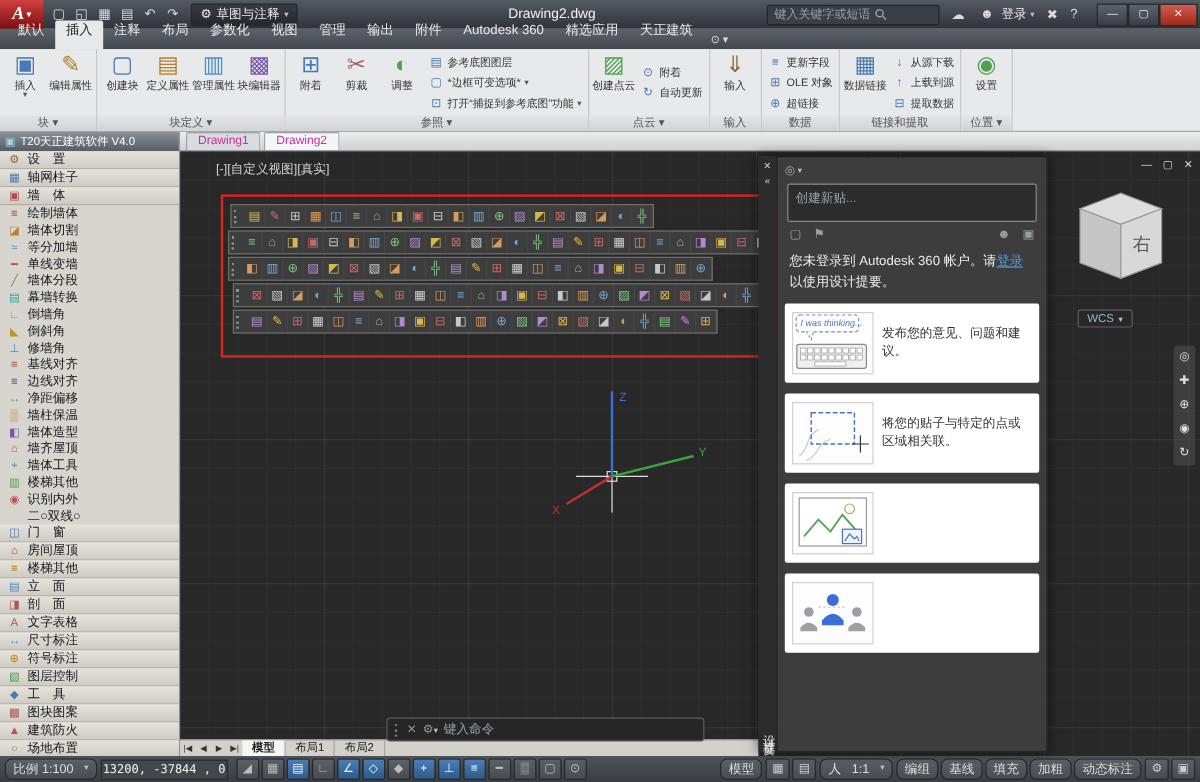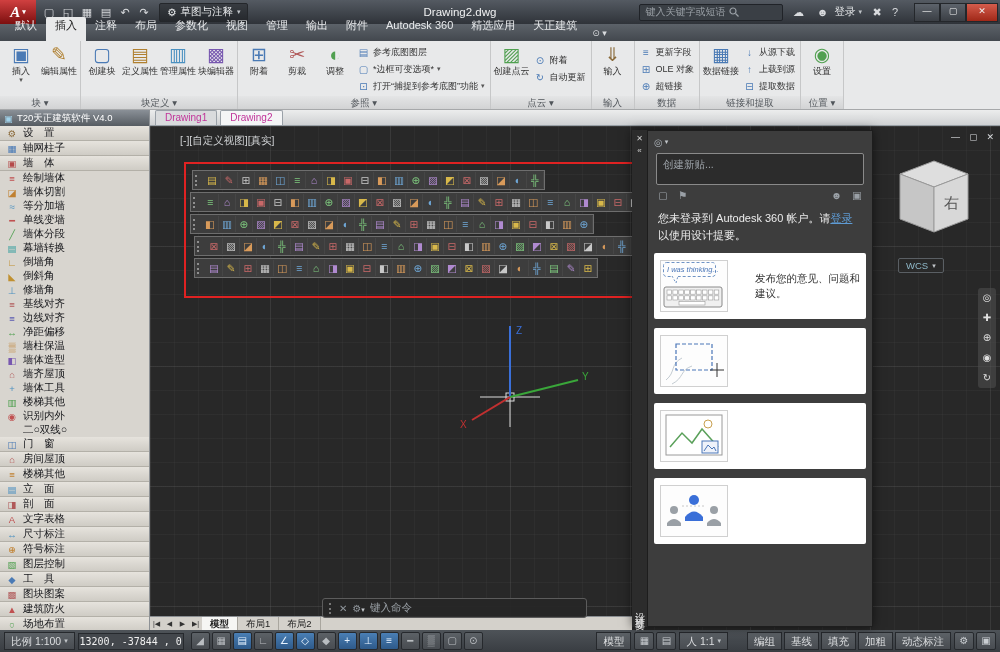--- a/index.html
+++ b/index.html
@@ -94,42 +94,42 @@
   #feed-top{height:18px;display:flex;align-items:center;gap:2px;padding:2px 6px 0 6px;color:#a8aeb4;font-size:10px;}
   #feed-input{margin:2px 8px 0 8px;height:22px;background:#2c2c2c;border:1px solid #8a8a8a;border-radius:2px;
     color:#9aa0a6;font-size:10.5px;padding:4px 6px;box-sizing:content-box;}
   #feed-iconsrow{display:flex;gap:10px;padding:4px 10px 2px 10px;color:#9aa0a6;font-size:10.5px;align-items:center;}
   #feed-iconsrow .spacer{margin-left:auto;}
   #feed-login{padding:7px 16px 9px 10px;color:#ececec;font-size:11px;line-height:1.55;}
   #feed-login a{color:#5e9bd4;}
   #feed-cards{padding:0 6px;display:flex;flex-direction:column;gap:9px;}
   .card{background:#fff;border-radius:2px;padding:6px;display:flex;gap:7px;align-items:center;min-height:54px;}
   .illus{width:66px;flex:none;display:flex;justify-content:center;border:1px solid #d0d0d0;background:#fdfdfd;}
-  .ctext{font-size:10.5px;color:#333;line-height:1.45;margin-left:20px;}
+  .ctext{font-size:10.5px;color:#333;line-height:1.45;}
   
   #viewcube{position:absolute;left:888px;top:148px;z-index:8;}
   #wcsbtn{position:absolute;left:898px;top:258px;z-index:8;border:1px solid #5a5f64;color:#8fb8c8;font-size:9.5px;
     padding:1px 7px;border-radius:2px;background:rgba(40,40,40,0.4);display:flex;gap:4px;align-items:center;}
   #navbar{position:absolute;left:978px;top:288px;width:18px;z-index:8;background:rgba(80,80,80,0.55);
     border-radius:3px;display:flex;flex-direction:column;align-items:center;padding:3px 0;gap:6px;}
   .nb-ic{color:#e0e0e0;font-size:10px;line-height:14px;}
   
   #watermark{position:absolute;left:770px;top:552px;z-index:40;color:rgba(255,255,255,0.95);
     text-shadow:0 1px 3px rgba(0,0,0,0.6);}
   .wm-row{display:flex;align-items:center;gap:6px;}
   .wm-baidu{font-size:27px;font-weight:bold;letter-spacing:1px;}
   .wm-reg{font-size:10px;align-self:flex-start;margin-top:4px;}
   .wm-jy{font-size:26px;font-weight:bold;}
   .wm-url{font-size:12px;letter-spacing:1px;margin-top:2px;margin-left:42px;}
   
   #statusbar{position:absolute;left:0;top:630px;width:1000px;height:22px;
     background:linear-gradient(#4e5358,#393d42);display:flex;align-items:center;gap:3px;padding:0 4px;
     color:#dcdee0;font-size:10.5px;box-sizing:border-box;}
   .sb-btn{height:16px;line-height:16px;background:linear-gradient(#5c6166,#484c51);border:1px solid #26292d;
-    border-radius:0;padding:0 6px;display:flex;align-items:center;gap:3px;}
+    border-radius:6px;padding:0 6px;display:flex;align-items:center;gap:9px;}
   #coords{width:104px;height:15px;line-height:15px;background:#43474c;border:1px solid #26292d;color:#f0f0f0;
     text-align:center;font-family:"DejaVu Sans Mono",monospace;font-size:10px;}
   .stoggle{width:17px;height:16px;line-height:15px;text-align:center;font-size:10px;color:#b9bdc1;
     background:linear-gradient(#5c6166,#484c51);border:1px solid #26292d;border-radius:2px;}
   .stoggle.on{background:linear-gradient(#4a7fb5,#2e5a8a);color:#e6f2ff;}
   #sb-right{margin-left:auto;display:flex;align-items:center;gap:3px;}
   .sb-ic{width:18px;height:16px;line-height:15px;text-align:center;font-size:10px;color:#c9cdd1;
     background:linear-gradient(#5c6166,#484c51);border:1px solid #26292d;border-radius:2px;}
   .caret7{font-size:7px;color:#c0c4c8;}
 </style>
@@ -741,20 +741,21 @@
           <div class="card">
             <div class="illus">
               <svg width="64" height="50" viewBox="0 0 64 50">
                 <path d="M4 44 C14 36 8 28 20 22" stroke="#c4ccd2" fill="none"></path>
                 <path d="M10 48 C22 42 18 34 30 30" stroke="#c4ccd2" fill="none"></path>
                 <rect x="14" y="8" width="36" height="26" fill="none" stroke="#4a76b8" stroke-dasharray="4,2" stroke-width="1.2"></rect>
                 <line x1="48" y1="34" x2="62" y2="34" stroke="#333"></line>
                 <line x1="55" y1="27" x2="55" y2="41" stroke="#333"></line>
               </svg>
             </div>
+            <div class="ctext">将您的贴子与特定的点或区域相关联。</div>
           </div>
           <div class="card">
             <div class="illus">
               <svg width="64" height="50" viewBox="0 0 64 50">
                 <rect x="4" y="4" width="56" height="40" fill="#fff" stroke="#9a9a9a"></rect>
                 <path d="M8 36 L20 22 L30 32 L40 18 L56 36" stroke="#5aa05a" fill="none" stroke-width="1.5"></path>
                 <circle cx="46" cy="13" r="4" fill="none" stroke="#c8a050"></circle>
                 <rect x="40" y="30" width="16" height="12" fill="#eef2fa" stroke="#4a76b8"></rect>
                 <path d="M42 40 L46 34 L50 38 L52 36 L54 40" stroke="#4a76b8" fill="none"></path>
               </svg>
@@ -826,21 +827,21 @@
         </div>
       <span id="sb-qv" style="display:flex;gap:2px;">
           <span class="sb-ic">▦</span>
           <span class="sb-ic">▤</span>
         </span>
       <div class="sb-btn">
         <span>人</span>
         <span>1:1</span>
         <span class="caret7">▾</span>
       </div>
-      <span id="sb-cn" style="display:flex;gap:2px;margin-left:16px;">
+      <span id="sb-cn" style="display:flex;gap:2px;">
           <span class="sb-btn">编组</span>
           <span class="sb-btn">基线</span>
           <span class="sb-btn">填充</span>
           <span class="sb-btn">加粗</span>
           <span class="sb-btn">动态标注</span>
         </span>
       <span id="sb-trail" style="display:flex;gap:2px;">
           <span class="sb-ic">⚙</span>
           <span class="sb-ic">▣</span>
         </span>

